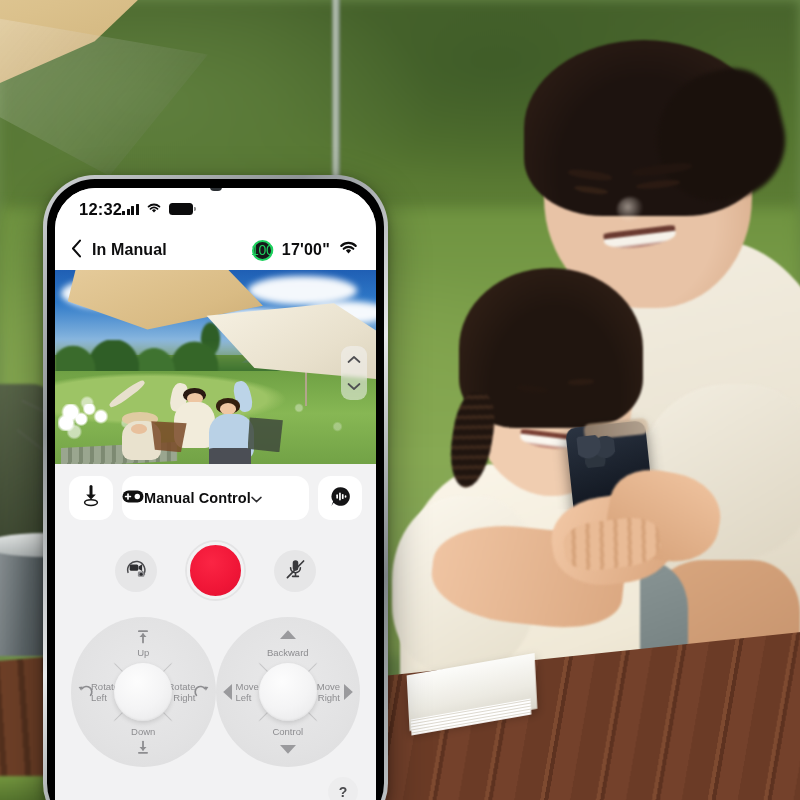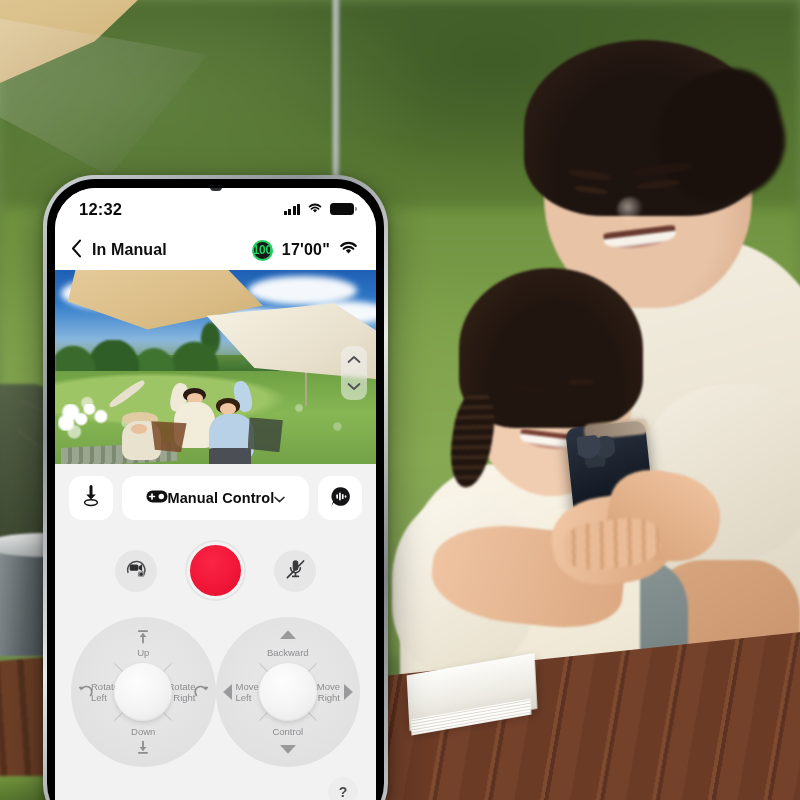--- a/index.html
+++ b/index.html
@@ -285,21 +285,21 @@
   }
   .island {
     position:absolute; left:50%; top:-4px; transform:translateX(-50%);
     width:12px; height:7px; border-radius:0 0 4px 4px;
     background:#2b2f33; z-index:30;
   }
 
   
   #statusbar {
     height:42px; background:#fff; display:flex; align-items:center;
-    justify-content:space-between; padding:0 22px 0 24px;
+    padding:0 22px 0 24px;
   }
   #clock { font-size:16.5px; font-weight:700; color:#0b0b0c; letter-spacing:.2px; }
   #status-icons { display:flex; align-items:center; gap:7px; }
   .sig { display:flex; align-items:flex-end; gap:1.5px; height:11px; }
   .sig i { width:3px; background:#0b0b0c; border-radius:.5px; display:block; }
   .sig i:nth-child(1){ height:4px; } .sig i:nth-child(2){ height:6px; }
   .sig i:nth-child(3){ height:8.5px; } .sig i:nth-child(4){ height:11px; }
   .batt {
     width:24px; height:12px; border-radius:3.5px; background:#0b0b0c;
     position:relative;
@@ -314,21 +314,21 @@
     height:40px; background:#fff; display:flex; align-items:center;
     padding:0 18px 0 16px; gap:10px;
   }
   #nav-title { font-size:16px; font-weight:700; color:#0d0d0e; letter-spacing:.1px; }
   #nav-right { margin-left:auto; display:flex; align-items:center; gap:9px; }
   #batt-badge {
     width:21px; height:21px; border-radius:50%;
     background:#17181a; border:2.4px solid #1fd15f;
     display:flex; align-items:center; justify-content:center;
   }
-  #batt-badge span { font-size:12px; font-weight:700; color:#1fd15f; letter-spacing:-.3px;text-align:center; }
+  #batt-badge span { font-size:14px; font-weight:400; color:#1fd15f; letter-spacing:-.3px;text-align:center; }
   #timer { font-size:16px; font-weight:700; color:#0d0d0e; letter-spacing:.2px; }
 
   
   #preview {
     height:194px; position:relative; overflow:hidden; background:#7ea24c;
   }
   .pv { position:absolute; }
   .pv-sky {
     inset:0 0 56% 0;
     background:linear-gradient(180deg,#1f5fb4 0%, #2f7ac9 38%, #7fb0dc 78%, #b8d2e8 100%);
@@ -422,21 +422,21 @@
   
   #panel { background:#f2f2f3; padding:12px 14px 0 14px; }
 
   #bar { display:flex; align-items:center; gap:9px; }
   .pill-sq {
     width:44px; height:44px; border-radius:13px; background:#fff;
     display:flex; align-items:center; justify-content:center; flex:0 0 auto;
   }
   #mode-pill {
     flex:1; height:44px; border-radius:13px; background:#fff;
-    display:flex; align-items:center; justify-content:center; gap:0;
+    display:flex; align-items:center; gap:0;
   }
   #mode-label { font-size:14.5px; font-weight:700; color:#0d0d0e; letter-spacing:.1px; }
 
   #shutter-row {
     display:flex; align-items:center; justify-content:center;
     gap:30px; padding:22px 0 14px 0;
   }
   .round-btn {
     width:42px; height:42px; border-radius:50%; background:#e6e6e7;
     display:flex; align-items:center; justify-content:center;

